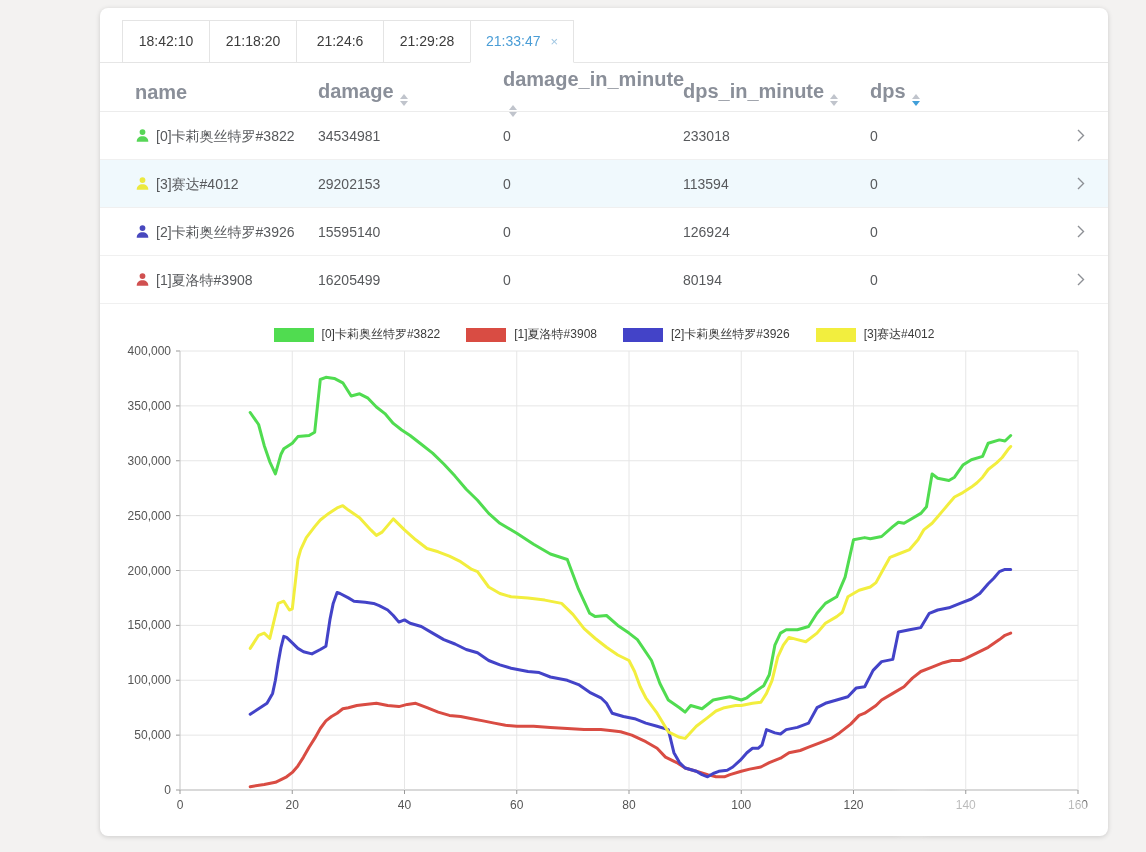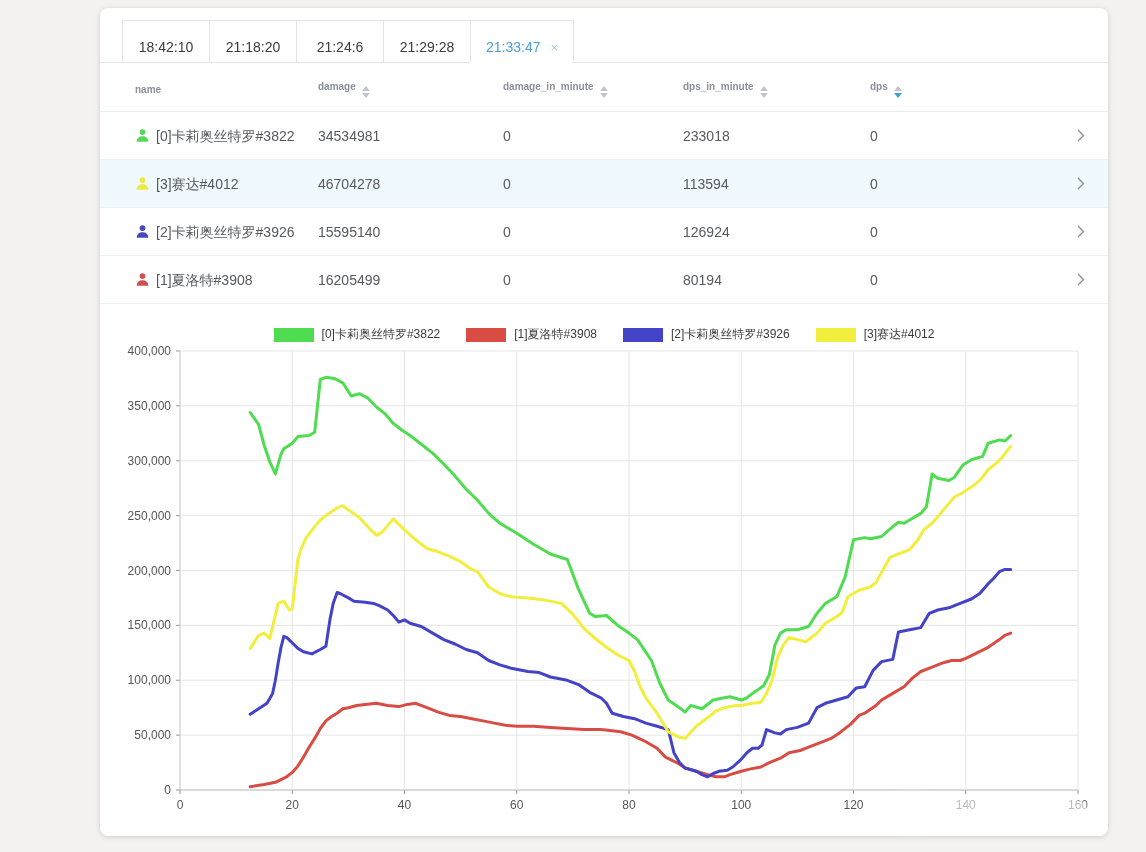--- a/index.html
+++ b/index.html
@@ -15,37 +15,37 @@
     box-shadow:0 1px 5px rgba(0,0,0,0.16);
   }
   
   .tabs-bar{
     position:absolute;top:12px;left:0;right:0;height:43px;
     display:flex;align-items:flex-end;padding-left:22px;
     border-bottom:1px solid #e6e6e6;box-sizing:border-box;
   }
   .tab{
     box-sizing:border-box;height:43px;line-height:41px;
-    min-width:88px;text-align:center;padding:6px 15px;
+    min-width:88px;text-align:center;padding:0 15px;
     background:#fff;border:1px solid #e4e4e4;
     margin-right:-1px;margin-bottom:-1px;
     font-size:14px;color:#3c3c3c;cursor:pointer;white-space:nowrap;
   }
   .tab.active{color:#4a9dd6;border-bottom:1px solid #fff;position:relative;z-index:2;}
   .tab .close-x{color:#9fc6e2;margin-left:10px;font-size:13px;}
   
   .thead,.trow{
     display:grid;
     grid-template-columns:183px 185px 180px 187px 195px 1fr;
     padding-left:35px;box-sizing:border-box;align-items:center;
   }
   .thead{
     position:absolute;top:60px;left:0;right:0;height:44px;
     border-bottom:1px solid #ececec;
-    color:#8a8f99;font-weight:700;font-size:10px;
+    color:#8a8f99;font-weight:700;font-size:20px;
   }
   .tbody{position:absolute;top:104px;left:0;right:0;}
   .trow{
     min-height:48px;border-bottom:1px solid #f0f0f0;
     font-size:14px;color:#57595c;cursor:pointer;
   }
   .trow.hl{background:#f0f9fd;}
   .name-cell{width:175px;word-break:break-all;line-height:26px;padding:4px 0;}
   .person-icon{vertical-align:-2px;margin-right:6px;}
   .sorter{display:inline-flex;flex-direction:column;margin-left:6px;vertical-align:-1px;}
@@ -117,21 +117,21 @@
           <svg width="8" height="13" viewBox="0 0 8 13">
             <polyline points="1,1 6.5,6.5 1,12" fill="none" stroke="#8d9095" stroke-width="1.4"></polyline>
           </svg>
         </div>
       </div>
       <div class="trow hl">
         <div class="name-cell"><svg width="15" height="15" viewBox="0 0 16 16" class="person-icon">
             <circle cx="8" cy="4.3" r="3.1" fill="#ece93f"></circle>
             <path d="M1.8 14.6 C1.8 10.9 4.4 8.8 8 8.8 C11.6 8.8 14.2 10.9 14.2 14.6 Z" fill="#ece93f"></path>
           </svg><span>[3]赛达#4012</span></div>
-        <div>46704278</div>
+        <div>29202153</div>
         <div>0</div>
         <div>113594</div>
         <div>0</div>
         <div class="chev">
           <svg width="8" height="13" viewBox="0 0 8 13">
             <polyline points="1,1 6.5,6.5 1,12" fill="none" stroke="#8d9095" stroke-width="1.4"></polyline>
           </svg>
         </div>
       </div>
       <div class="trow">

